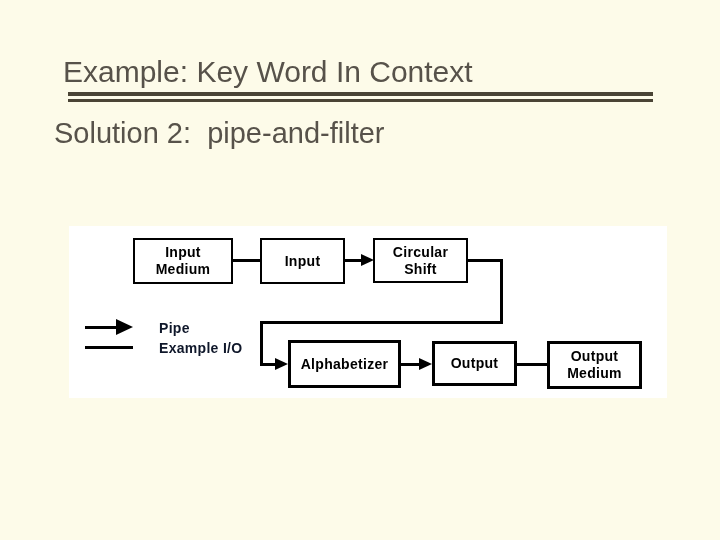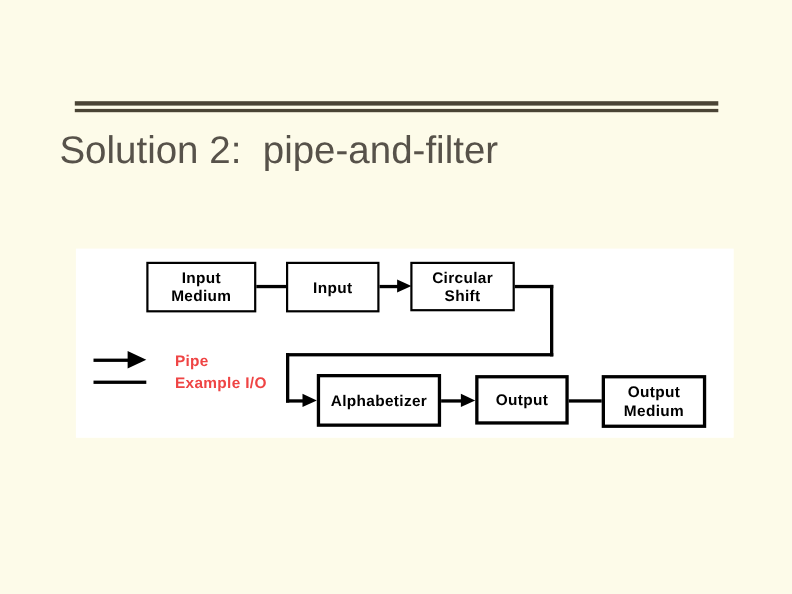--- a/index.html
+++ b/index.html
@@ -27,21 +27,21 @@
     position: absolute;
     left: 68px; top: 92px;
     width: 585px;
   }
   .rule .bar-top    { height: 4px; background: #4A4435; }
   .rule .bar-bottom { height: 3px; background: #4A4435; margin-top: 3px; }
   .subtitle {
     position: absolute;
     left: 54px; top: 117px;
     margin: 0;
-    font-size: 35px;
+    font-size: 29px;
     font-weight: 400;
     color: #57524A;
     white-space: pre;
   }
 
   
   .panel {
     position: absolute;
     left: 69px; top: 226px;
     width: 598px; height: 172px;
@@ -100,33 +100,34 @@
     width: 0; height: 0;
     border-top: 8px solid transparent;
     border-bottom: 8px solid transparent;
     border-left: 17px solid #000;
   }
   #lg-io-line { left: 16px; top: 120px; width: 48px; height: 3px; }
   .lg-label {
     position: absolute;
     font-weight: 700;
     font-size: 14px;
-    color: #ef4444;
+    color: #0f172a;
     letter-spacing: 0.3px;
     white-space: pre;
     padding-left: 13px;
   }
   #lg-pipe-label { left: 77px; top: 94px; }
   #lg-io-label   { left: 77px; top: 114px; }
 </style>
 </head>
 <body>
 
 <div class="slide">
 
+  <h1 class="title">Example: Key Word In Context</h1>
 
   <div class="rule">
     <div class="bar-top"></div>
     <div class="bar-bottom"></div>
   </div>
 
   <h2 class="subtitle">Solution 2:  pipe-and-filter</h2>
 
   <div class="panel">
 

